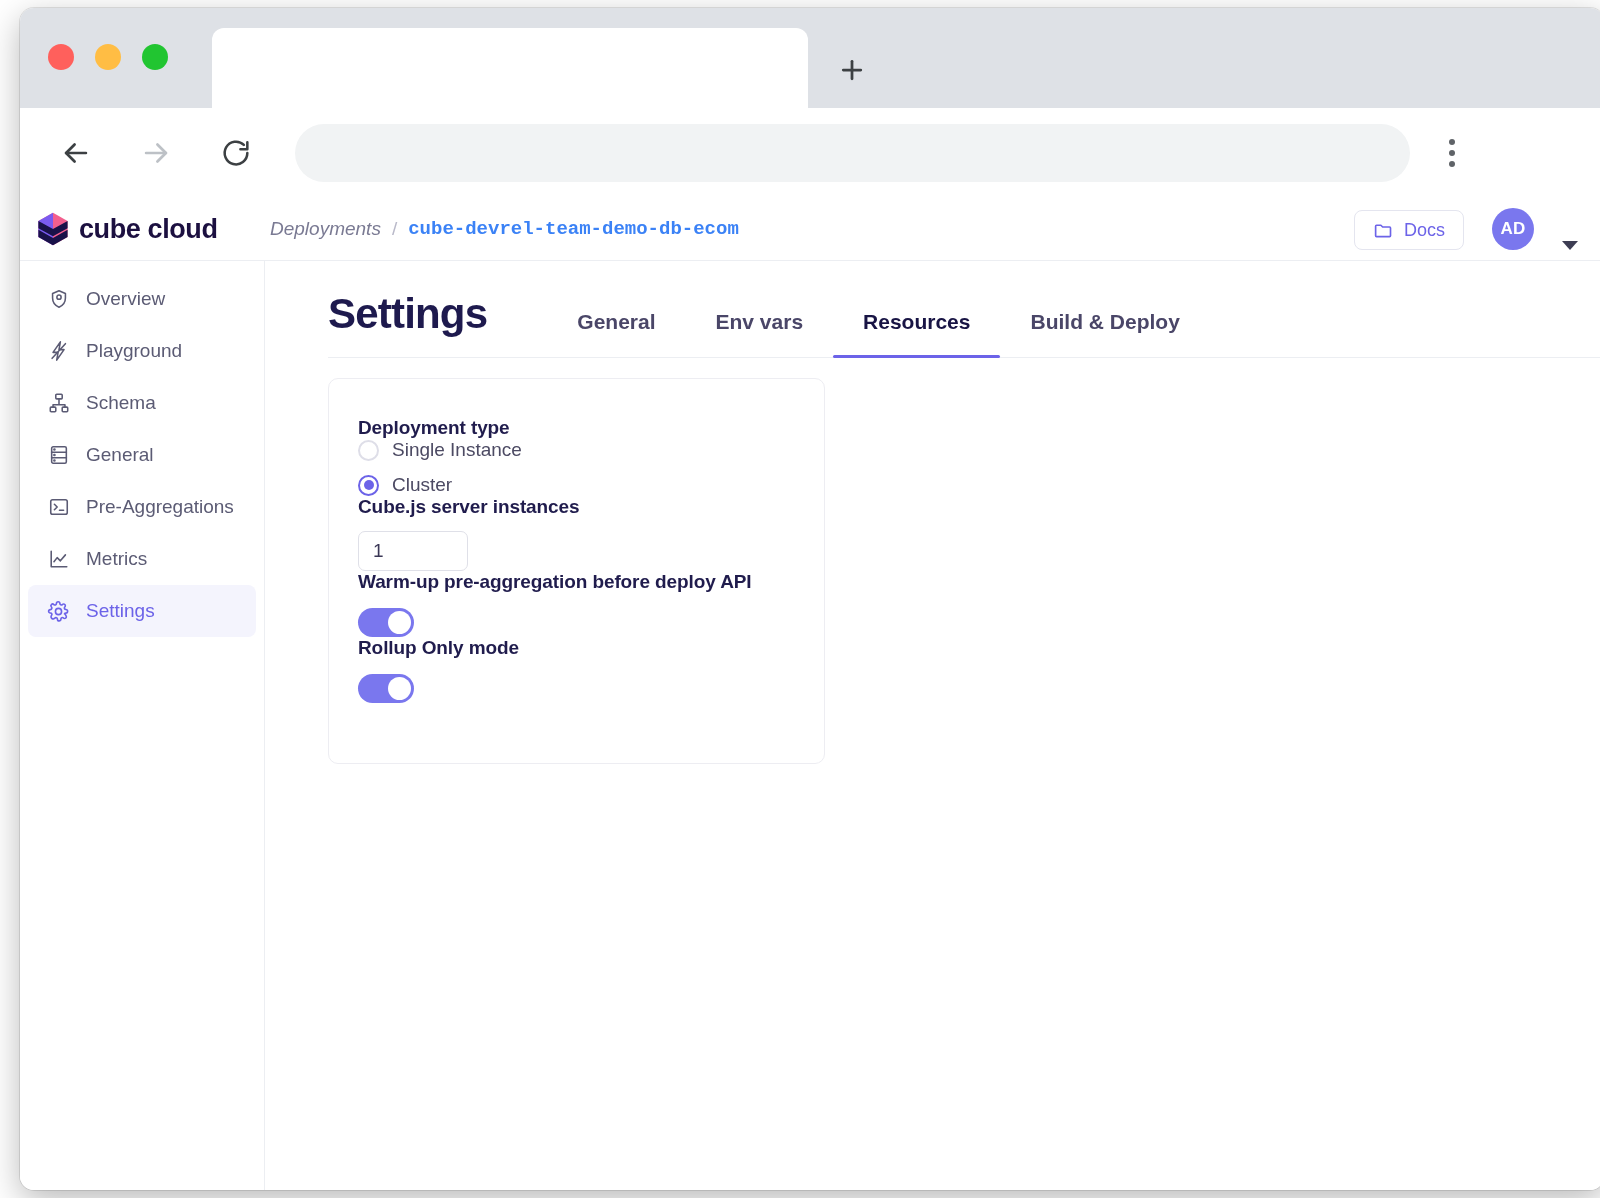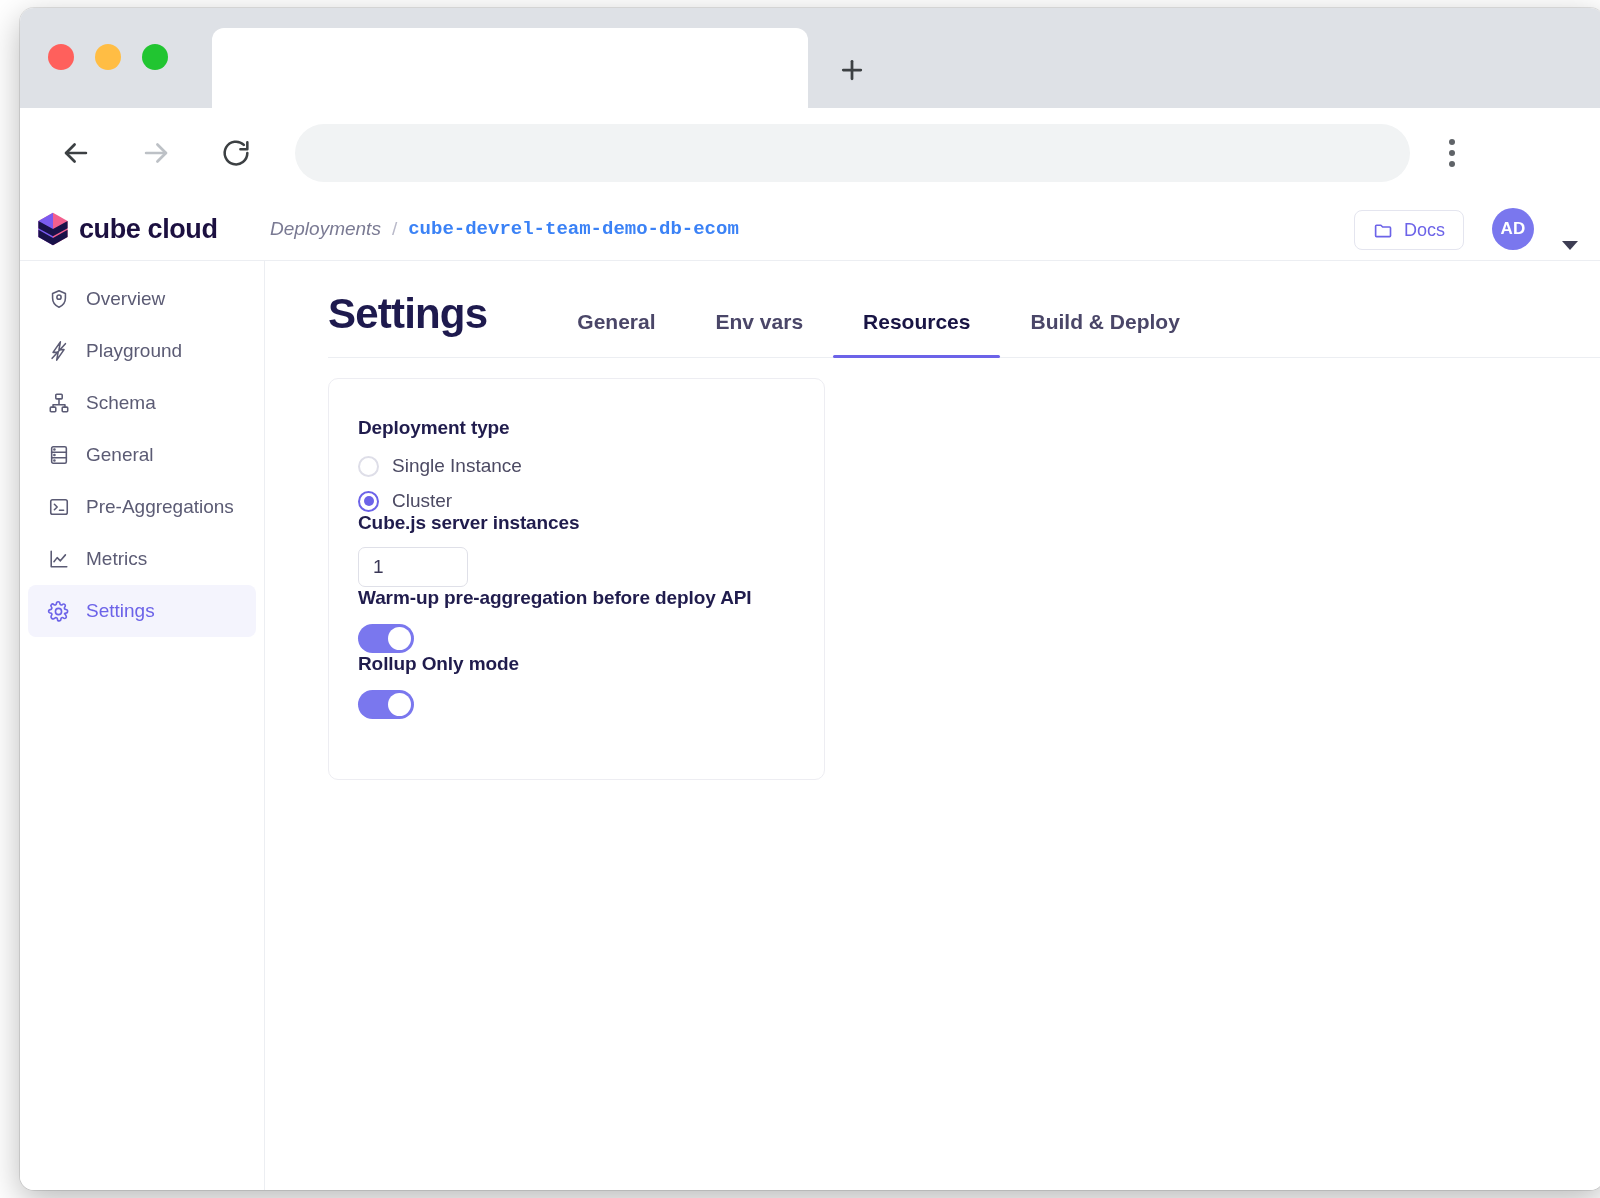--- a/index.html
+++ b/index.html
@@ -311,21 +311,20 @@
     padding: 38px 29px 60px 29px;
     background: #ffffff;
   }
   .field-label {
     font-size: 19px;
     font-weight: 700;
     color: #201c4d;
     letter-spacing: -0.1px;
   }
   .radio-group {
-    margin-top: 16px;
     display: flex;
     flex-direction: column;
     gap: 13px;
   }
   .radio-row {
     display: flex;
     align-items: center;
     gap: 13px;
   }
   .radio {

